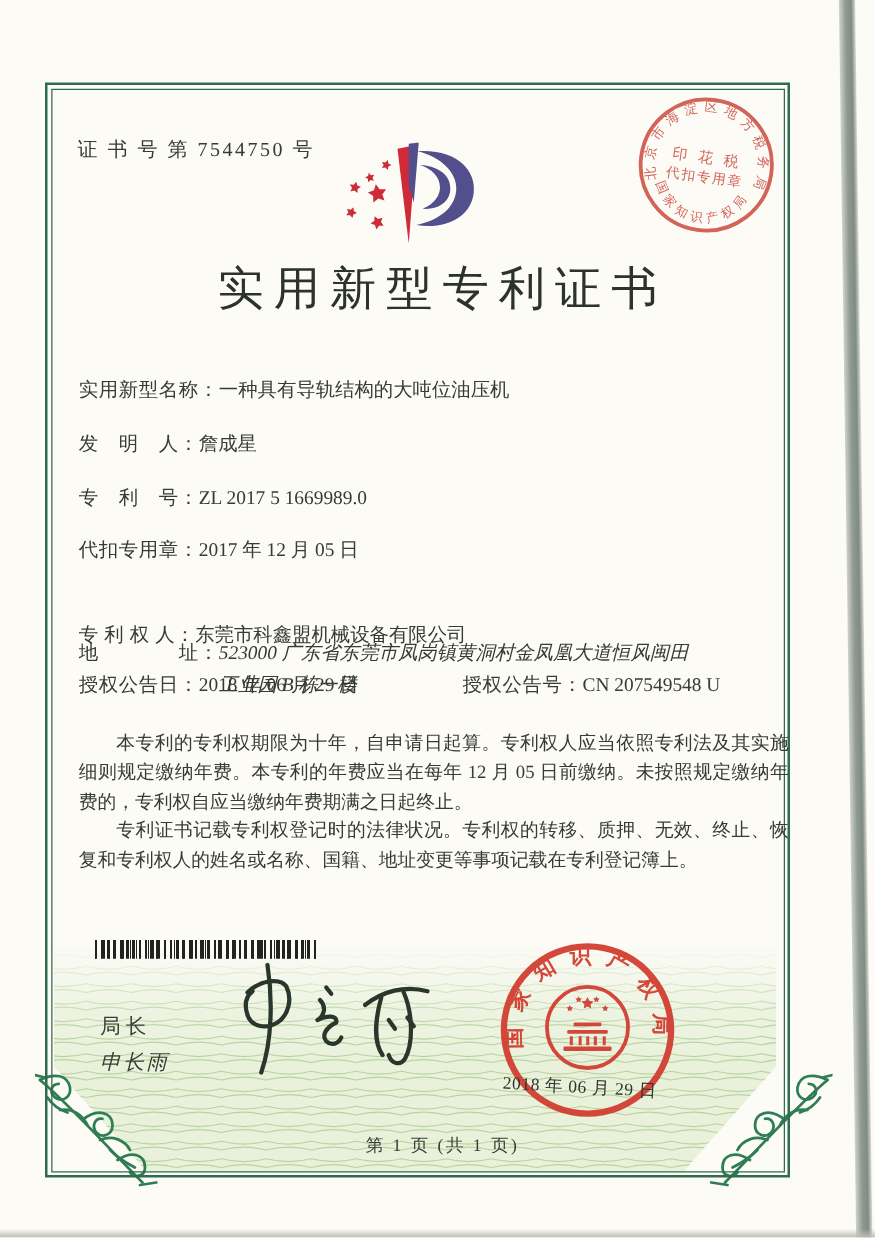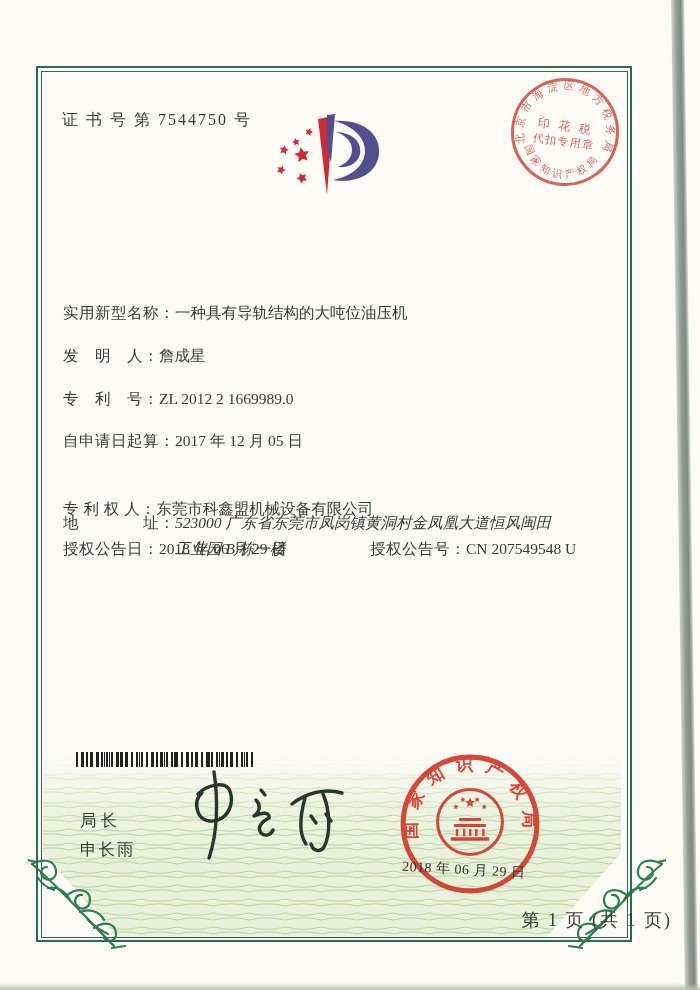--- a/index.html
+++ b/index.html
@@ -47,29 +47,29 @@
   .bodytext{position:absolute;left:63px;top:584px;width:568px;font-size:15px;line-height:23.4px;text-align:justify;z-index:5;}
   .bodytext p{margin:0;text-indent:2em;}
   
   .barcode{position:absolute;left:76px;top:752px;width:180px;height:15px;z-index:4;
     background-image:
       repeating-linear-gradient(90deg,#20231f 0 2px,transparent 2px 5px),
       repeating-linear-gradient(90deg,#20231f 0 1px,transparent 1px 7px),
       repeating-linear-gradient(90deg,#20231f 0 1px,transparent 1px 11px);}
   
   .signer-title{position:absolute;left:80px;top:810px;font-size:16.5px;letter-spacing:4px;z-index:5;}
-  .signer-name{position:absolute;left:80px;top:839px;font-size:16.5px;letter-spacing:2px;z-index:5;}
+  .signer-name{position:absolute;left:80px;top:839px;font-size:16.5px;letter-spacing:2px;z-index:5;font-style:italic;}
   .signature{position:absolute;left:158px;top:760px;width:200px;height:112px;z-index:4;}
   .signature path{fill:none;stroke:#28362b;stroke-width:3.4;stroke-linecap:round;stroke-linejoin:round;}
   
   .seal{position:absolute;left:394px;top:748px;width:152px;height:152px;z-index:5;opacity:.93;}
   .seal-date{position:absolute;left:402px;top:862px;width:160px;font-size:14px;letter-spacing:.5px;color:#2e362f;transform:rotate(3deg);z-index:6;white-space:nowrap;}
   .tax-stamp{position:absolute;left:503px;top:70px;width:124px;height:124px;z-index:6;transform:rotate(8deg);opacity:.85;}
   
-  .footer{position:absolute;left:36px;top:908px;width:636px;text-align:right;font-size:18px;letter-spacing:2px;z-index:5;}
+  .footer{position:absolute;left:36px;top:908px;width:636px;text-align:center;font-size:14px;letter-spacing:2px;z-index:5;}
 </style>
 </head>
 <body>
 
 <div class="page">
 
   <div class="edge-right"></div>
   <div class="edge-bottom"></div>
 
   <div class="frame">
@@ -145,49 +145,52 @@
       <use href="#star-logo" transform="translate(30,68) scale(.56) rotate(-26)"></use>
       <path d="M46,9 L61,6 L55,85 Z"></path>
     </g>
     <g fill="var(--logopurple)">
       <path d="M55,5 L63,4 L59,52 L55,38 Z"></path>
       <path d="M62,11 C93,9 109,26 107,44 C105,64 84,74 61,70 C80,66 92,56 93,42 C94,28 80,15 62,11 Z"></path>
       <path d="M64,22 C82,23 90,33 88,44 C86,53 77,58 66,57 C76,53 80,46 80,40 C80,31 73,25 64,22 Z"></path>
     </g>
   </svg>
 
+  <div class="title">实用新型专利证书</div>
 
   <div class="fields">
     <div class="frow" style="top:300px">
       <span class="lab">实用新型名称：</span><span>一种具有导轨结构的大吨位油压机</span>
     </div>
     <div class="frow" style="top:343px">
       <span class="lab">发　明　人：</span><span>詹成星</span>
     </div>
     <div class="frow" style="top:386px">
-      <span class="lab">专　利　号：</span><span>ZL 2012 2 1669989.0</span>
+      <span class="lab">专　利　号：</span><span>ZL 2017 5 1669989.0</span>
     </div>
     <div class="frow" style="top:428px">
-      <span class="lab">自申请日起算：</span><span>2017 年 12 月 05 日</span>
+      <span class="lab">代扣专用章：</span><span>2017 年 12 月 05 日</span>
     </div>
     <div class="frow" style="top:496px">
       <span class="lab">专 利 权 人：</span><span>东莞市科鑫盟机械设备有限公司</span>
     </div>
     <div class="frow" style="top:510px">
       <span class="lab">地　　　　址：</span><span class="addr-val">523000 广东省东莞市凤岗镇黄洞村金凤凰大道恒风闽田工业园 B 栋一楼</span>
     </div>
     <div class="frow" style="top:536px">
       <span class="lab">授权公告日：</span><span>2018 年 06 月 29 日</span>
       <span class="grant2">
         <span class="lab">授权公告号：</span><span>CN 207549548 U</span>
       </span>
     </div>
   </div>
 
   <div class="bodytext">
+    <p>本专利的专利权期限为十年，自申请日起算。专利权人应当依照专利法及其实施细则规定缴纳年费。本专利的年费应当在每年 12 月 05 日前缴纳。未按照规定缴纳年费的，专利权自应当缴纳年费期满之日起终止。</p>
+    <p>专利证书记载专利权登记时的法律状况。专利权的转移、质押、无效、终止、恢复和专利权人的姓名或名称、国籍、地址变更等事项记载在专利登记簿上。</p>
   </div>
 
   <div class="barcode"></div>
 
   <div class="signer-title">局长</div>
   <div class="signer-name">申长雨</div>
   <svg class="signature" viewBox="0 0 200 112">
     <path d="M40,34 C50,24 66,22 71,29 C76,39 73,52 64,58 C54,64 43,61 40,52 C37,43 39,37 44,33"></path>
     <path d="M56,12 C60,38 60,72 51,98"></path>
     <path d="M103,30 l4,5"></path>

